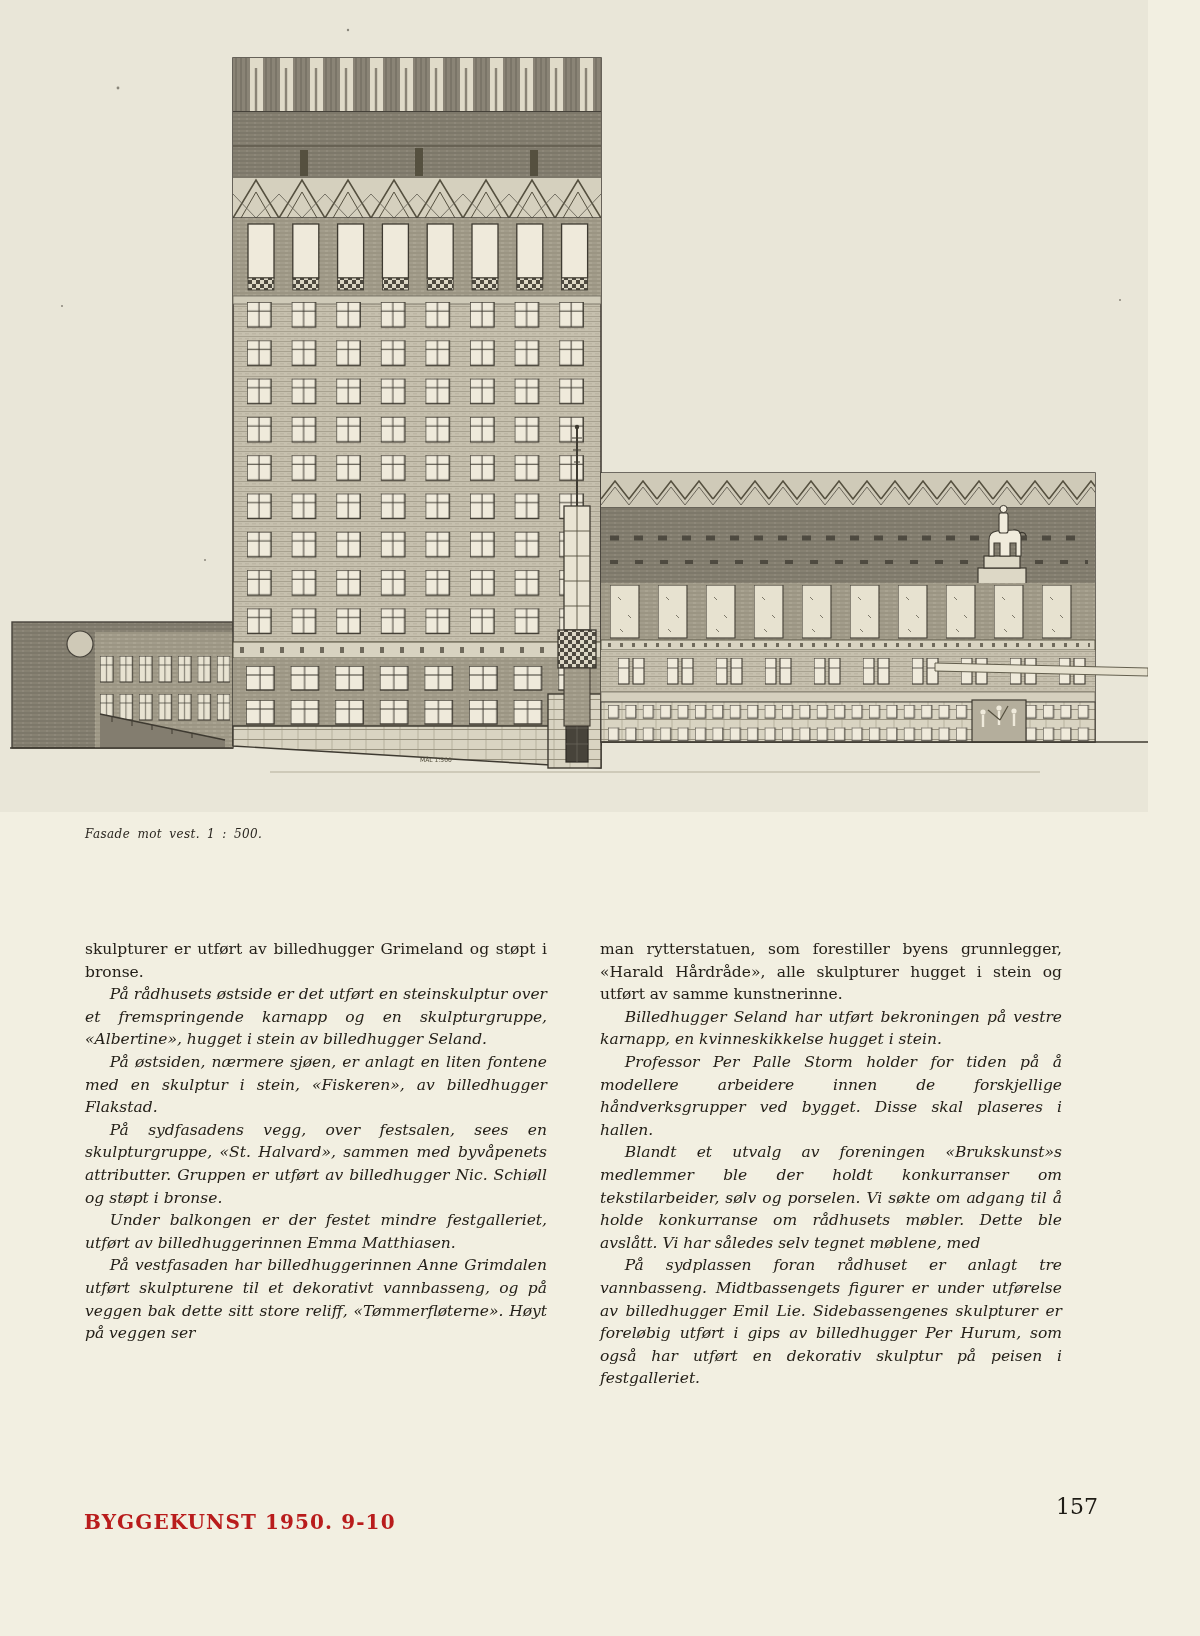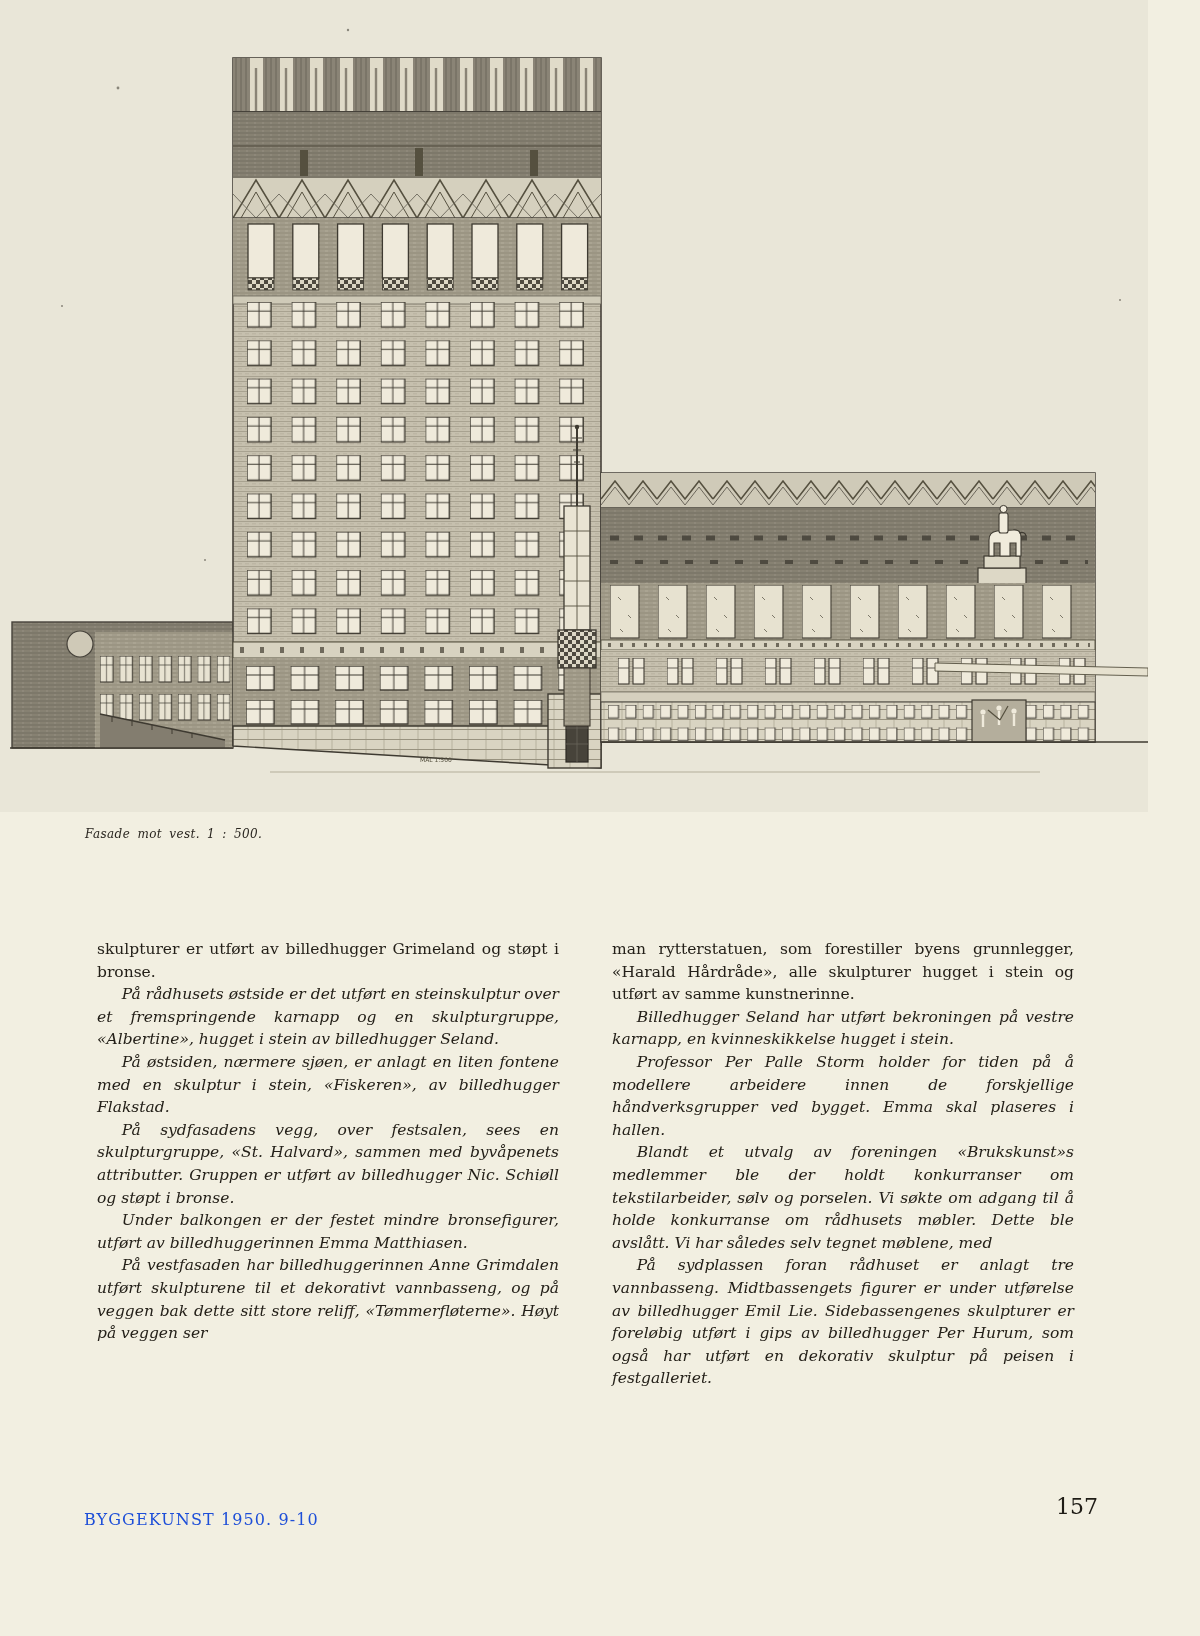--- a/index.html
+++ b/index.html
@@ -17,28 +17,28 @@
     background:#e9e6d8;
   }
   .photo svg{display:block;}
   .caption{
     position:absolute;left:85px;top:827px;
     font-style:italic;font-size:12px;letter-spacing:.4px;
     color:#2a2620;word-spacing:3px;
   }
   .columns{
     position:absolute;left:85px;top:938px;width:978px;
-    display:flex;gap:53px;margin-left:12px;
+    display:flex;gap:53px;
   }
   .col{width:462px;font-size:15.5px;line-height:22.6px;color:#242019;}
   .para{margin:0;text-align:justify;}
   .para.indent{text-indent:1.6em;font-style:italic;}
   .journal-footer{
     position:absolute;left:84px;top:1510px;
-    font-size:16px;letter-spacing:1.1px;color:#1d4ed8;
+    font-size:20px;letter-spacing:1.1px;color:#b91c1c;font-weight:bold;
   }
   .page-number{
     position:absolute;left:1056px;top:1494px;
     font-size:22px;color:#1f1c16;
   }
 </style>
 </head>
 <body>
 
 <div class="page">
@@ -255,27 +255,27 @@
   </div>
 
   <div class="caption">Fasade mot vest. 1 : 500.</div>
 
   <div class="columns">
     <div class="col">
       <p class="para">skulpturer er utført av billedhugger Grimeland og støpt i bronse.</p>
       <p class="para indent">På rådhusets østside er det utført en steinskulptur over et fremspringende karnapp og en skulpturgruppe, «Albertine», hugget i stein av billedhugger Seland.</p>
       <p class="para indent">På østsiden, nærmere sjøen, er anlagt en liten fontene med en skulptur i stein, «Fiskeren», av billedhugger Flakstad.</p>
       <p class="para indent">På sydfasadens vegg, over festsalen, sees en skulpturgruppe, «St. Halvard», sammen med byvåpenets attributter. Gruppen er utført av billedhugger Nic. Schiøll og støpt i bronse.</p>
-      <p class="para indent">Under balkongen er der festet mindre bronsefigurer, utført av billedhuggerinnen Emma Matthiasen.</p>
+      <p class="para indent">Under balkongen er der festet mindre festgalleriet, utført av billedhuggerinnen Emma Matthiasen.</p>
       <p class="para indent">På vestfasaden har billedhuggerinnen Anne Grimdalen utført skulpturene til et dekorativt vannbasseng, og på veggen bak dette sitt store reliff, «Tømmerfløterne». Høyt på veggen ser</p>
     </div>
     <div class="col">
       <p class="para">man rytterstatuen, som forestiller byens grunnlegger, «Harald Hårdråde», alle skulpturer hugget i stein og utført av samme kunstnerinne.</p>
       <p class="para indent">Billedhugger Seland har utført bekroningen på vestre karnapp, en kvinneskikkelse hugget i stein.</p>
-      <p class="para indent">Professor Per Palle Storm holder for tiden på å modellere arbeidere innen de forskjellige håndverksgrupper ved bygget. Emma skal plaseres i hallen.</p>
+      <p class="para indent">Professor Per Palle Storm holder for tiden på å modellere arbeidere innen de forskjellige håndverksgrupper ved bygget. Disse skal plaseres i hallen.</p>
       <p class="para indent">Blandt et utvalg av foreningen «Brukskunst»s medlemmer ble der holdt konkurranser om tekstilarbeider, sølv og porselen. Vi søkte om adgang til å holde konkurranse om rådhusets møbler. Dette ble avslått. Vi har således selv tegnet møblene, med</p>
       <p class="para indent">På sydplassen foran rådhuset er anlagt tre vannbasseng. Midtbassengets figurer er under utførelse av billedhugger Emil Lie. Sidebassengenes skulpturer er foreløbig utført i gips av billedhugger Per Hurum, som også har utført en dekorativ skulptur på peisen i festgalleriet.</p>
     </div>
   </div>
 
   <div class="journal-footer">BYGGEKUNST 1950. 9-10</div>
   <div class="page-number">157</div>
 
 </div>
 

